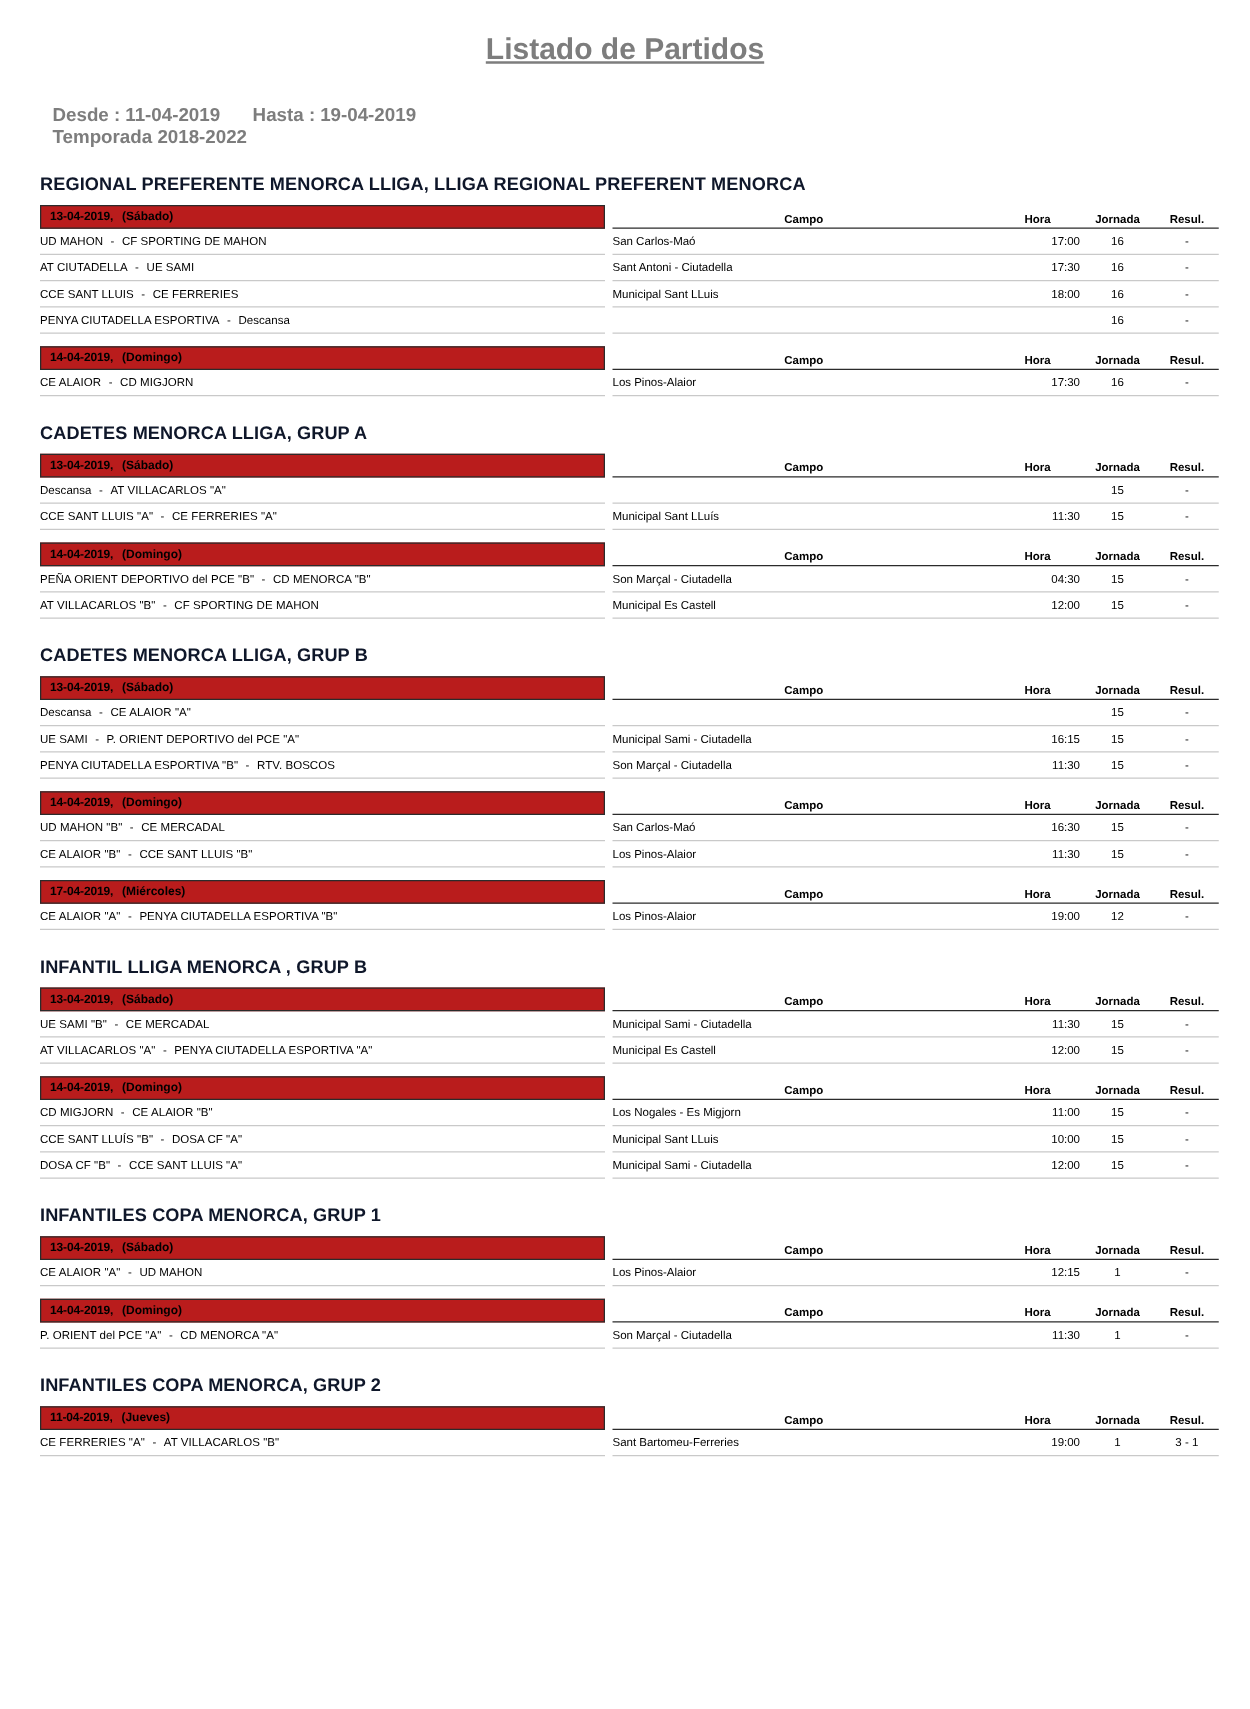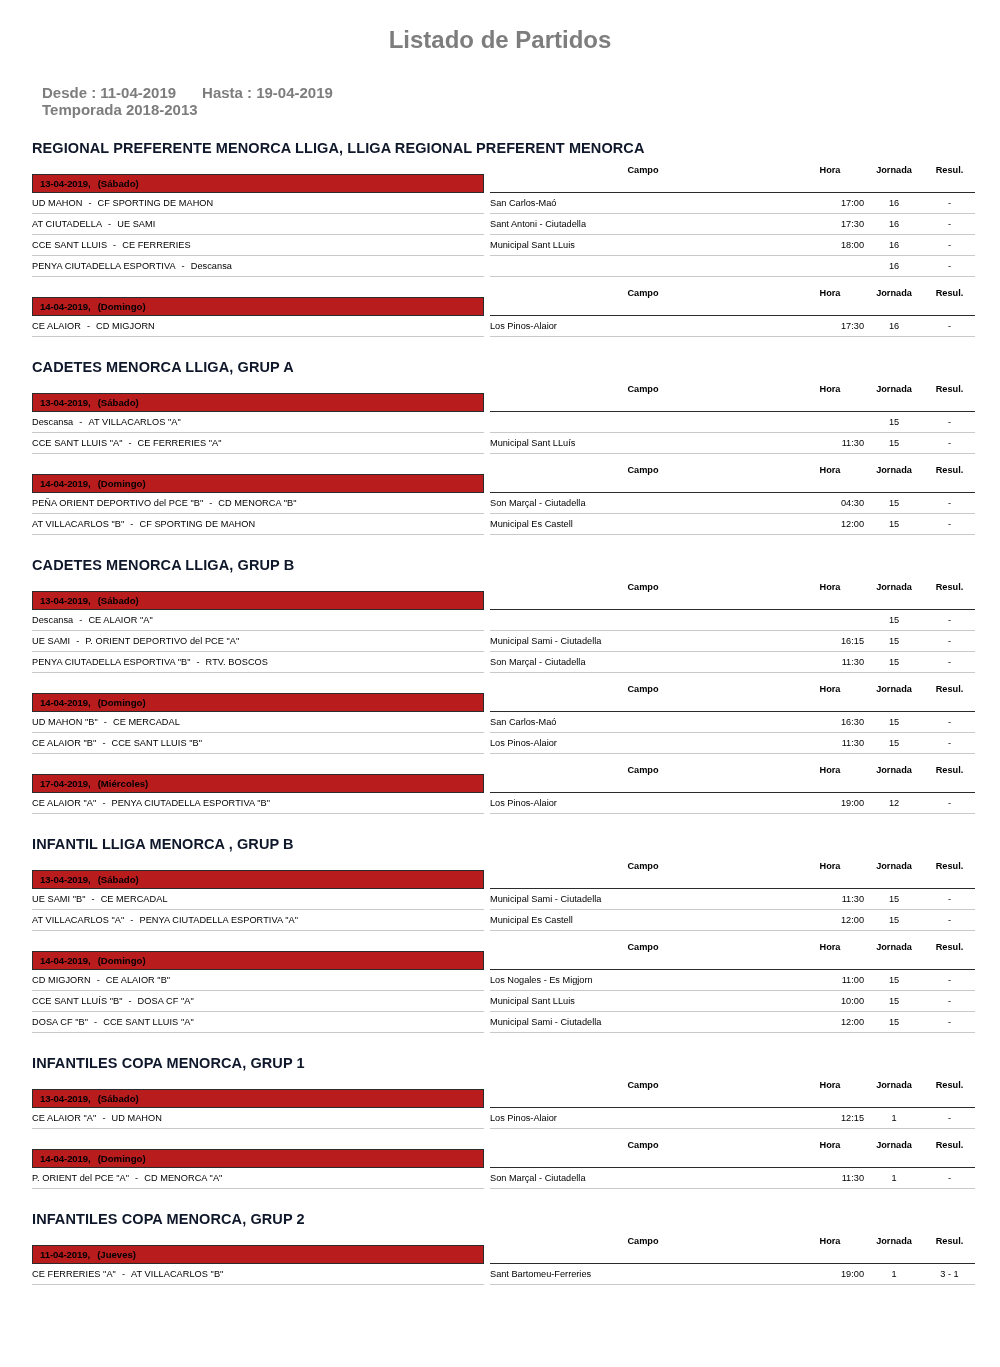--- a/index.html
+++ b/index.html
@@ -95,20 +95,21 @@
     letter-spacing: -0.2px;
     white-space: nowrap;
   }
 
   .doc-subtitle {
     text-align: center;
     font-size: 24px;
     font-weight: bold;
     color: #7d7d7d;
     margin-top: 26px;
+    text-decoration: underline;
   }
 
   .range-bar {
     display: flex;
     justify-content: space-between;
     align-items: baseline;
     margin-top: 30px;
     padding: 0 33px 0 42px;
     font-size: 15px;
     font-weight: bold;
@@ -161,21 +162,21 @@
     white-space: nowrap;
   }
   .datebox .dd { letter-spacing: -0.1px; }
   .datebox .dow { margin-left: 7px; }
 
   .colhead {
     font-size: 9.2px;
     font-weight: bold;
     color: #000;
     border-bottom: 1.8px solid #2b2b2b;
-    padding-bottom: 16px;
+    padding-bottom: 1px;
     line-height: 12px;
     white-space: nowrap;
   }
   .colhead.campo  { text-align: center; }
   .colhead.hora   { text-align: center; }
   .colhead.jorn   { text-align: center; }
   .colhead.res    { text-align: center; }
   .colhead.spacer { border-bottom: none; }
 
   tr.match td {
@@ -204,21 +205,21 @@
 
 <div class="page">
 
 
   <div class="doc-subtitle">Listado de Partidos</div>
 
   <div class="range-bar">
     <div class="range-left">
       <span>Desde :</span><span>11-04-2019</span><span class="range-gap"></span><span>Hasta :</span><span>19-04-2019</span>
     </div>
-    <div class="range-right">Temporada 2018-2013</div>
+    <div class="range-right">Temporada 2018-2022</div>
   </div>
 
   <div class="content" id="content">
       <div class="league-title">REGIONAL PREFERENTE MENORCA LLIGA, LLIGA REGIONAL PREFERENT MENORCA</div>
       <div class="day-block first">
         <table class="sched">
           <colgroup>
             <col class="c-match">
             <col class="c-gap">
             <col class="c-campo">

